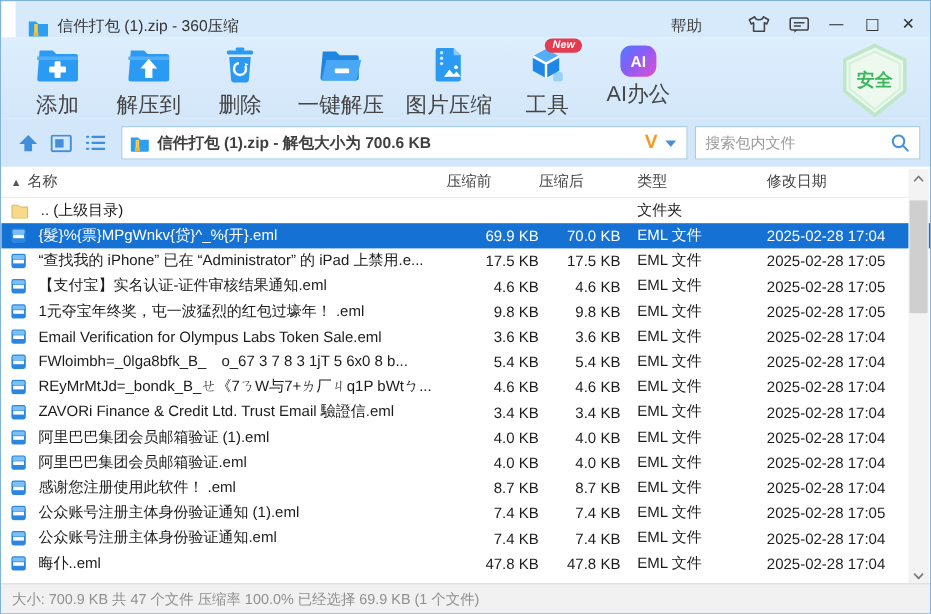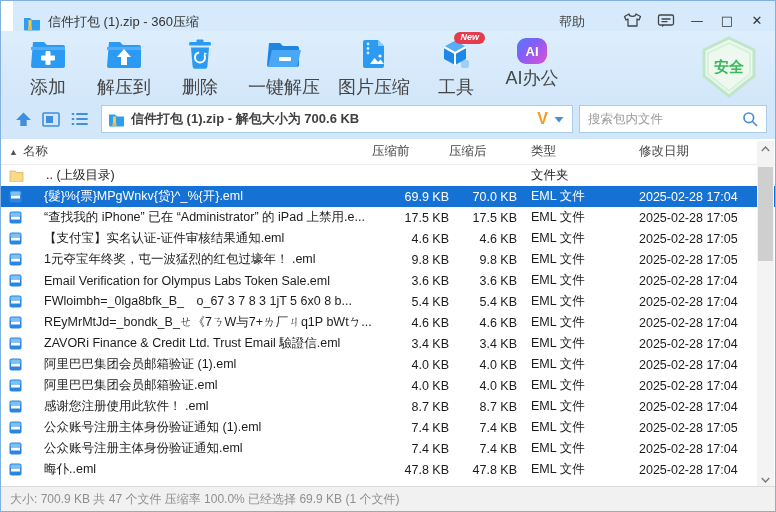--- a/index.html
+++ b/index.html
@@ -35,21 +35,21 @@
 
   
   .grid { display:grid; grid-template-columns:1fr 77px 68px 122px 119px; align-items:center; }
   .hdr-row { height:26px; border-bottom:1px solid #ececec; background:#fff; padding-right:17px; color:#444; }
   .hdr-name { display:flex; align-items:center; padding-left:8px; gap:5px; }
   .sort-glyph { font-size:9px; color:#555; }
   .hdr-right { text-align:left; padding-right:20px; }
   .hdr-left { padding-left:14px; }
   .list { height:321px; overflow:hidden; background:#fff; }
   .row { height:21px; padding-right:17px; cursor:default; }
-  .row .c-name { display:flex; align-items:center; gap:22px; padding-left:8px; white-space:nowrap; overflow:hidden; }
+  .row .c-name { display:flex; align-items:center; gap:10px; padding-left:8px; white-space:nowrap; overflow:hidden; }
   .row .c-name span { white-space:nowrap; }
   .row .c-num { text-align:right; white-space:nowrap; }
   .row .c-type { padding-left:14px; white-space:nowrap; }
   .row .c-date { white-space:nowrap; }
   .row.selected { background:#1571d4; color:#fff; }
   .file-ic { flex:0 0 auto; display:flex; }
 
   
   .scrollbar { position:absolute; top:140px; right:1px; width:17px; height:347px; background:#f3f3f3; }
   .sb-arrow { position:absolute; left:0; width:17px; height:16px; display:flex; align-items:center; justify-content:center; }

